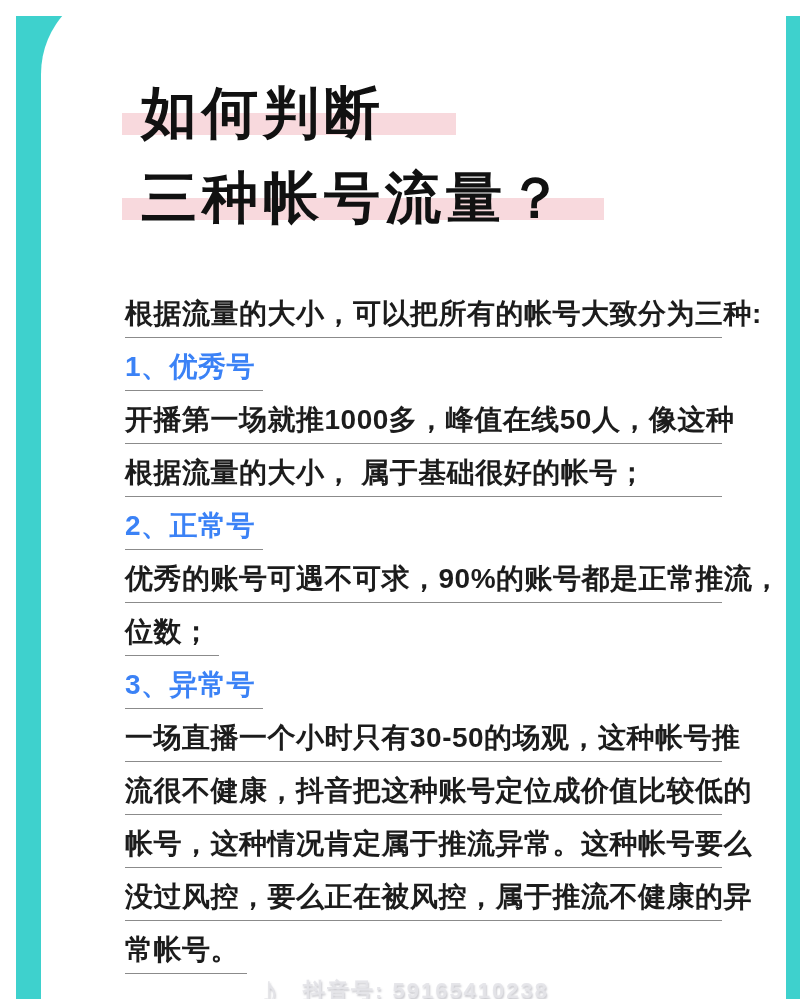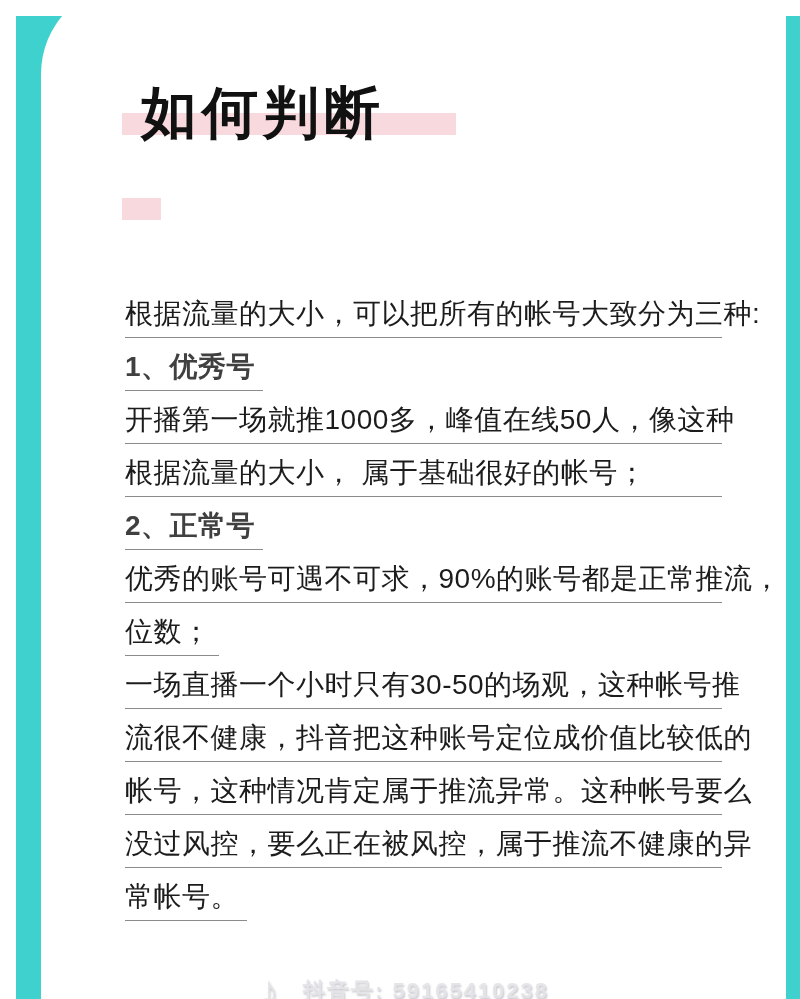--- a/index.html
+++ b/index.html
@@ -57,28 +57,28 @@
   }
   .hl-1{right:-55px;}
   .hl-2{right:-20px;}
   
   .content{margin-top:41px;}
   .line{
     font-size:28px;
     line-height:35px;
     padding:11px 0 6px;
     border-bottom:1.5px solid var(--rule);
-    font-weight:400;
+    font-weight:700;
     color:var(--body);
     white-space:nowrap;
     letter-spacing:0.5px;
   }
   .line.full{display:block;width:100%;}
   .line.short{display:table;padding-right:8px;}
-  .line.heading{font-weight:800;color:#404040;}
+  .line.heading{font-weight:800;color:#3b82f6;}
   
   .watermark{
     position:absolute;
     left:226px;
     top:938px;
     z-index:3;
     display:flex;
     align-items:center;
     gap:8px;
     color:rgba(228,228,232,0.92);
@@ -103,31 +103,33 @@
   <div class="card">
     <div class="card-content">
 
       <div class="title-block">
         <div class="title-line">
           <span class="hl hl-1"></span>
           <span class="title-text">如何判断</span>
         </div>
         <div class="title-line">
           <span class="hl hl-2"></span>
+          <span class="title-text">三种帐号流量？</span>
         </div>
       </div>
 
       <div class="content">
         <div class="line full">根据流量的大小，可以把所有的帐号大致分为三种:</div>
         <div class="line short heading">1、优秀号</div>
         <div class="line full">开播第一场就推1000多，峰值在线50人，像这种</div>
         <div class="line full">根据流量的大小， 属于基础很好的帐号；</div>
         <div class="line short heading">2、正常号</div>
         <div class="line full">优秀的账号可遇不可求，90%的账号都是正常推流，</div>
         <div class="line short">位数；</div>
+        <div class="line short heading">3、异常号</div>
         <div class="line full">一场直播一个小时只有30-50的场观，这种帐号推</div>
         <div class="line full">流很不健康，抖音把这种账号定位成价值比较低的</div>
         <div class="line full">帐号，这种情况肯定属于推流异常。这种帐号要么</div>
         <div class="line full">没过风控，要么正在被风控，属于推流不健康的异</div>
         <div class="line short">常帐号。</div>
       </div>
 
     </div>
   </div>
 

